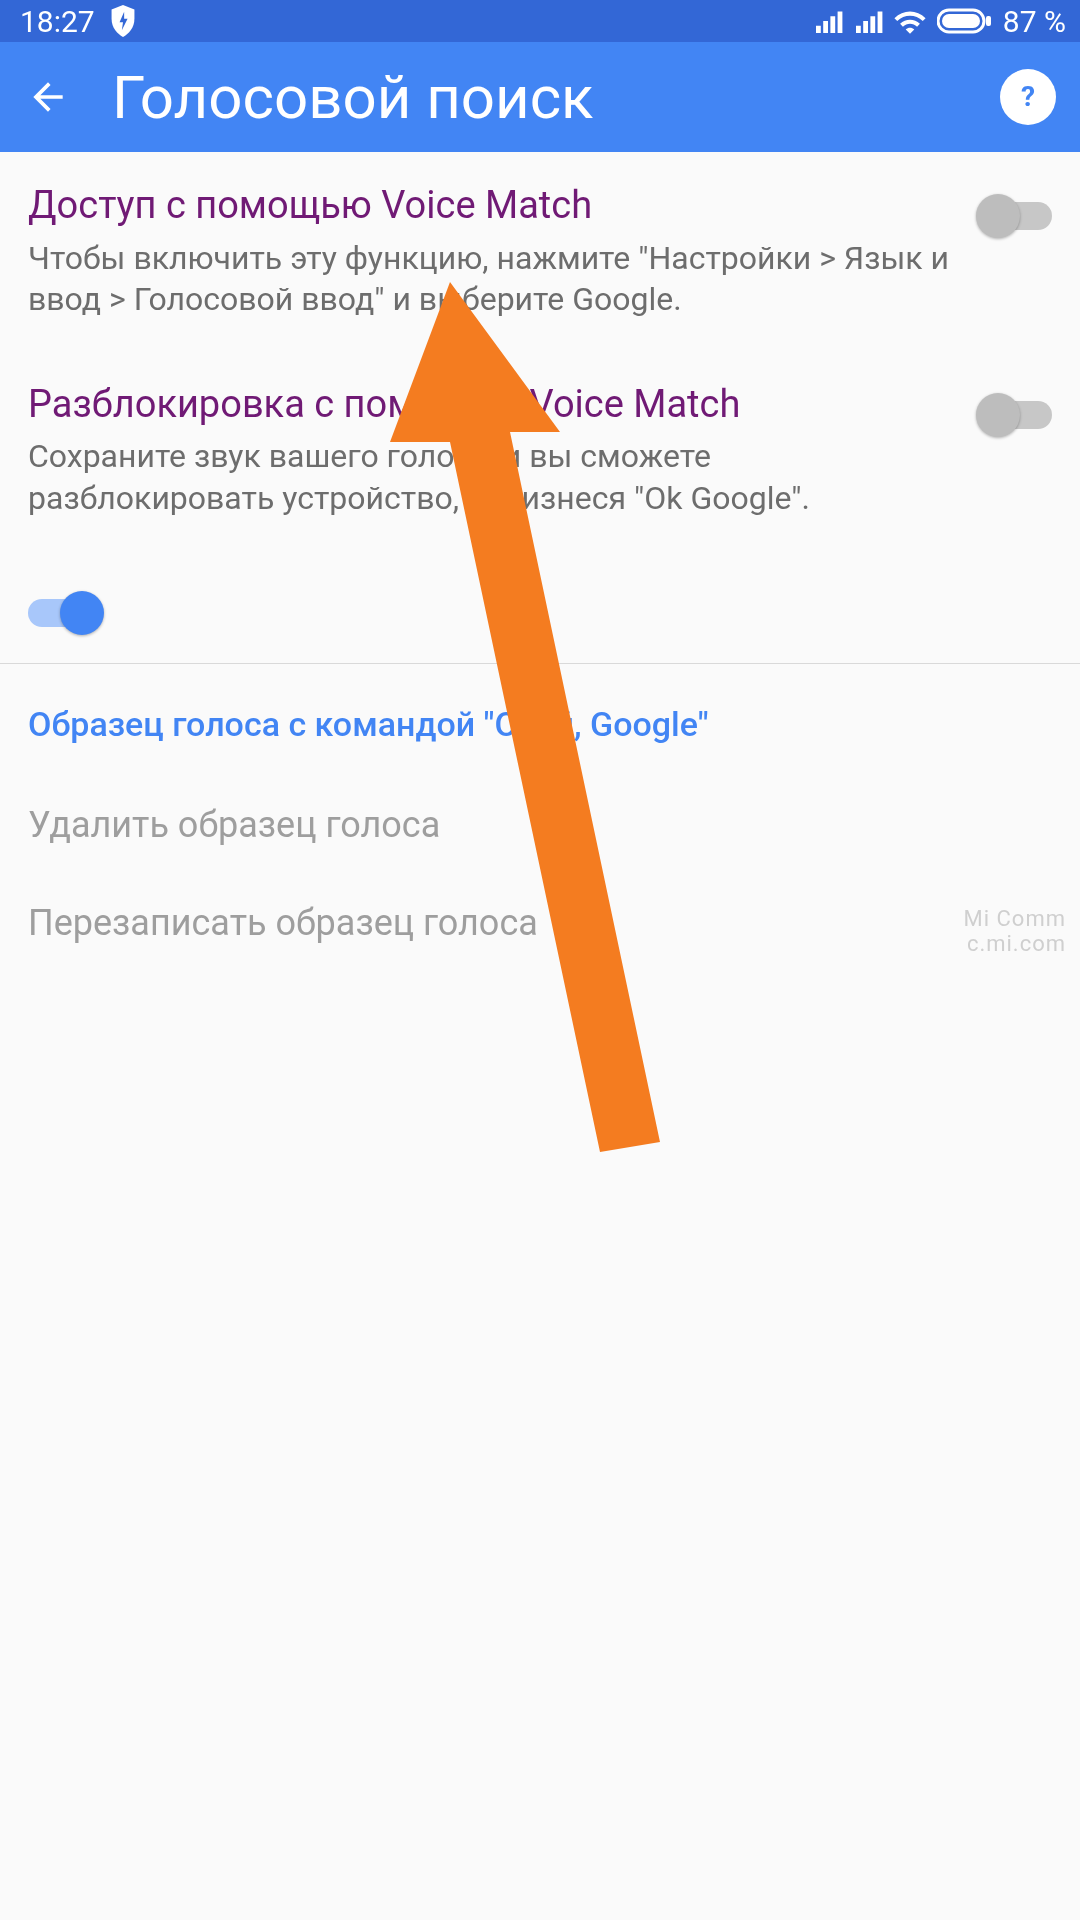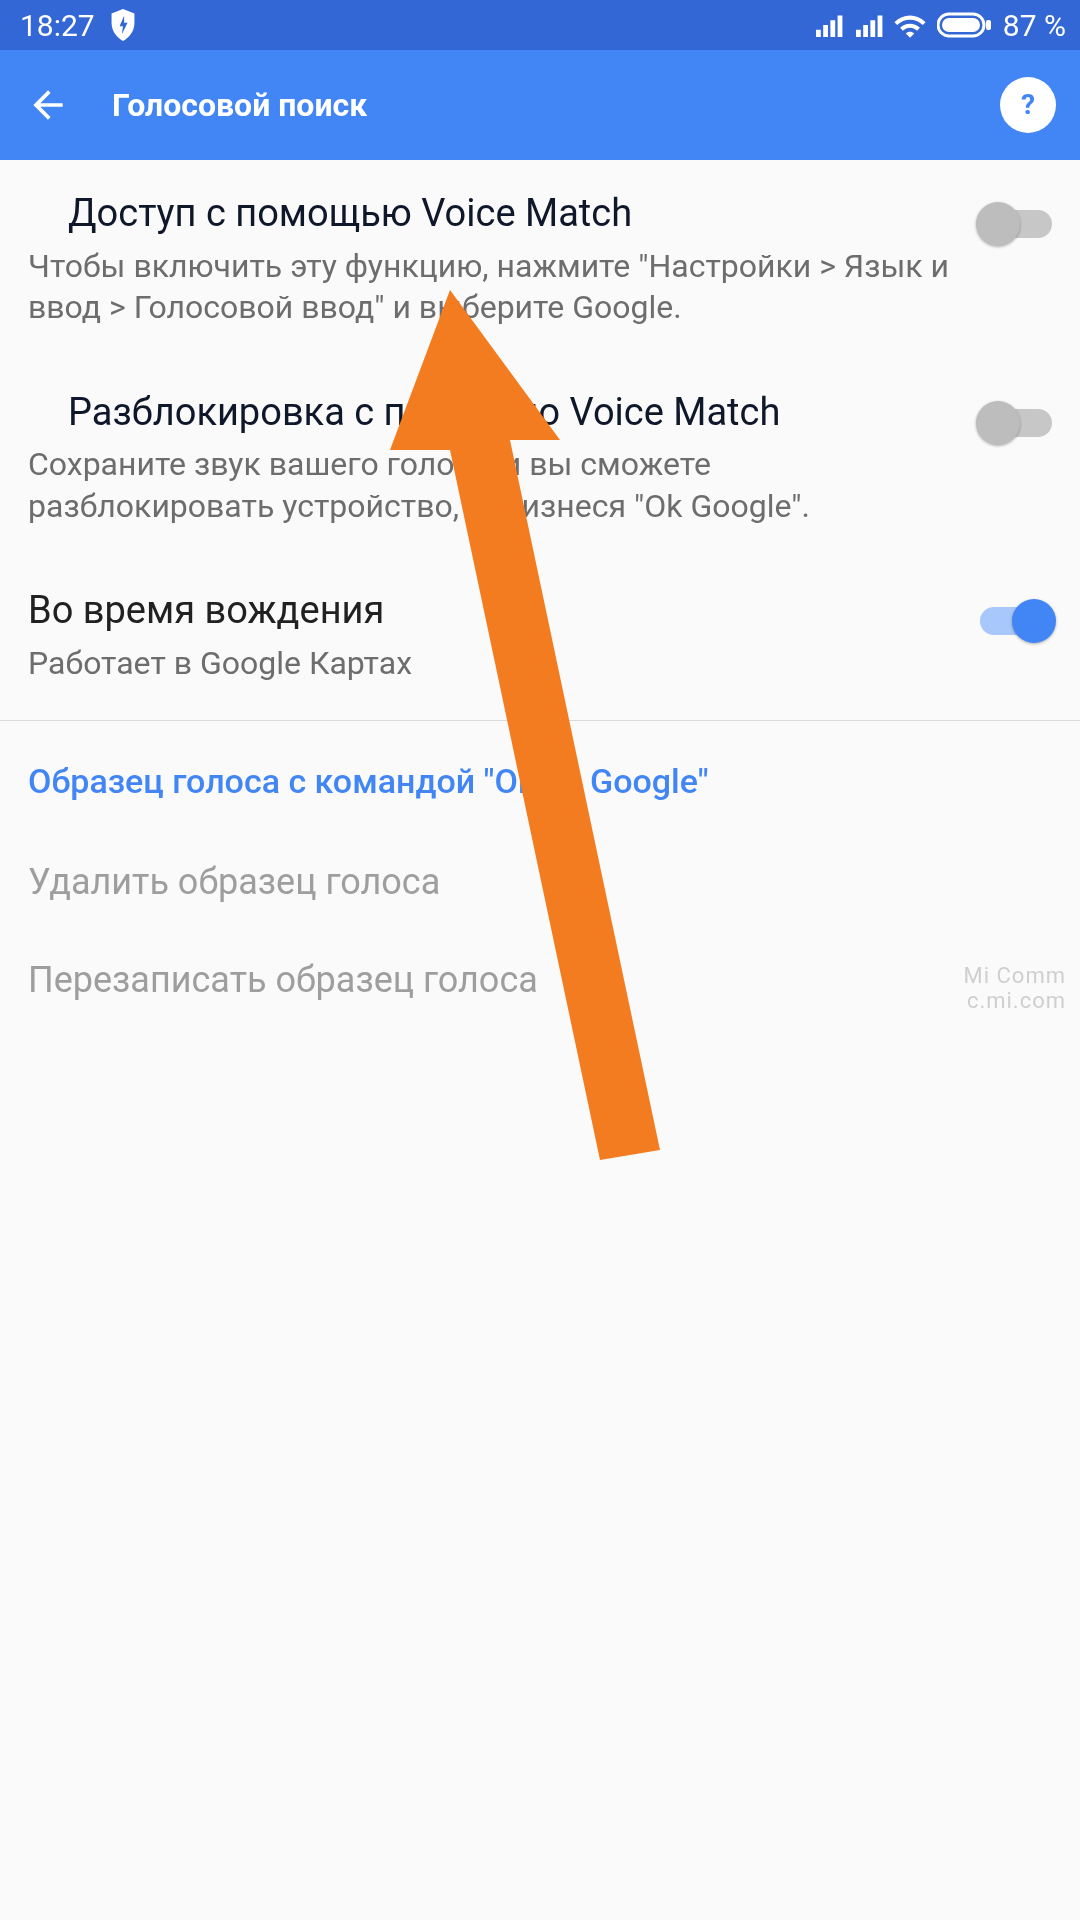--- a/index.html
+++ b/index.html
@@ -1,54 +1,54 @@
 <!DOCTYPE html>
 <html><head>
 <meta charset="utf-8">
 <style>
   * { box-sizing: border-box; margin: 0; padding: 0; }
   html, body { width: 1080px; height: 1920px; font-family: Roboto, "Helvetica Neue", Arial, sans-serif; background: #fafafa; overflow: hidden; }
   .statusbar {
     background: #3367d6;
     color: #fff;
-    height: 50px;
+    height: 42px;
     display: flex;
     align-items: center;
     justify-content: space-between;
     padding: 0 14px 0 20px;
     font-size: 30px;
     font-weight: 400;
   }
   .statusbar .left { display: flex; align-items: center; gap: 14px; }
   .statusbar .right { display: flex; align-items: center; gap: 10px; }
   .statusbar .icon { display: inline-flex; align-items: center; }
   .appbar {
     background: #4285f4;
     color: #fff;
     height: 110px;
     display: flex;
     align-items: center;
     padding: 0 24px;
     gap: 40px;
   }
   .appbar .back { width: 48px; height: 48px; display:flex; align-items:center; justify-content:center; }
-  .appbar .title { font-size: 32px; font-weight: 700; flex: 1; }
+  .appbar .title { font-size: 60px; font-weight: 400; flex: 1; }
   .appbar .help { width: 56px; height: 56px; border-radius: 50%; background:#fff; color:#4285f4; display:flex; align-items:center; justify-content:center; font-size:40px; font-weight:700; }
   .content { position: relative; }
   .setting {
     padding: 30px 28px 30px 28px;
     display: flex;
     align-items: flex-start;
     justify-content: space-between;
     gap: 20px;
   }
   .setting .text { flex: 1; }
   .setting .title-line { font-size: 38px; line-height: 1.25; margin-bottom: 8px; }
   .setting .desc { font-size: 32px; line-height: 1.3; color: #6d6d6d; }
-  .setting.disabled .title-line { color: #0f172a; margin-left: 40px; }
+  .setting.disabled .title-line { color: #701a75; }
   .setting.enabled .title-line { color: #212121; }
   .toggle {
     position: relative;
     width: 72px; height: 28px;
     margin-top: 20px;
     flex-shrink: 0;
   }
   .toggle .track {
     position:absolute; inset:0;
     border-radius: 14px;
@@ -155,24 +155,20 @@
       <div class="title-line">Разблокировка с помощью Voice Match</div>
       <div class="desc">Сохраните звук вашего голоса, и вы сможете разблокировать устройство, произнеся "Ok Google".</div>
     </div>
     <div class="toggle off">
       <div class="track"></div>
         <div class="knob"></div>
     </div>
   </div>
 
   <div class="setting enabled">
-    <div class="text">
-      <div class="title-line">Во время вождения</div>
-      <div class="desc">Работает в Google Картах</div>
-    </div>
     <div class="toggle on">
       <div class="track"></div>
         <div class="knob"></div>
     </div>
   </div>
 
   <div class="divider"></div>
 
   <div class="section-header">Образец голоса с командой "Окей, Google"</div>
 

